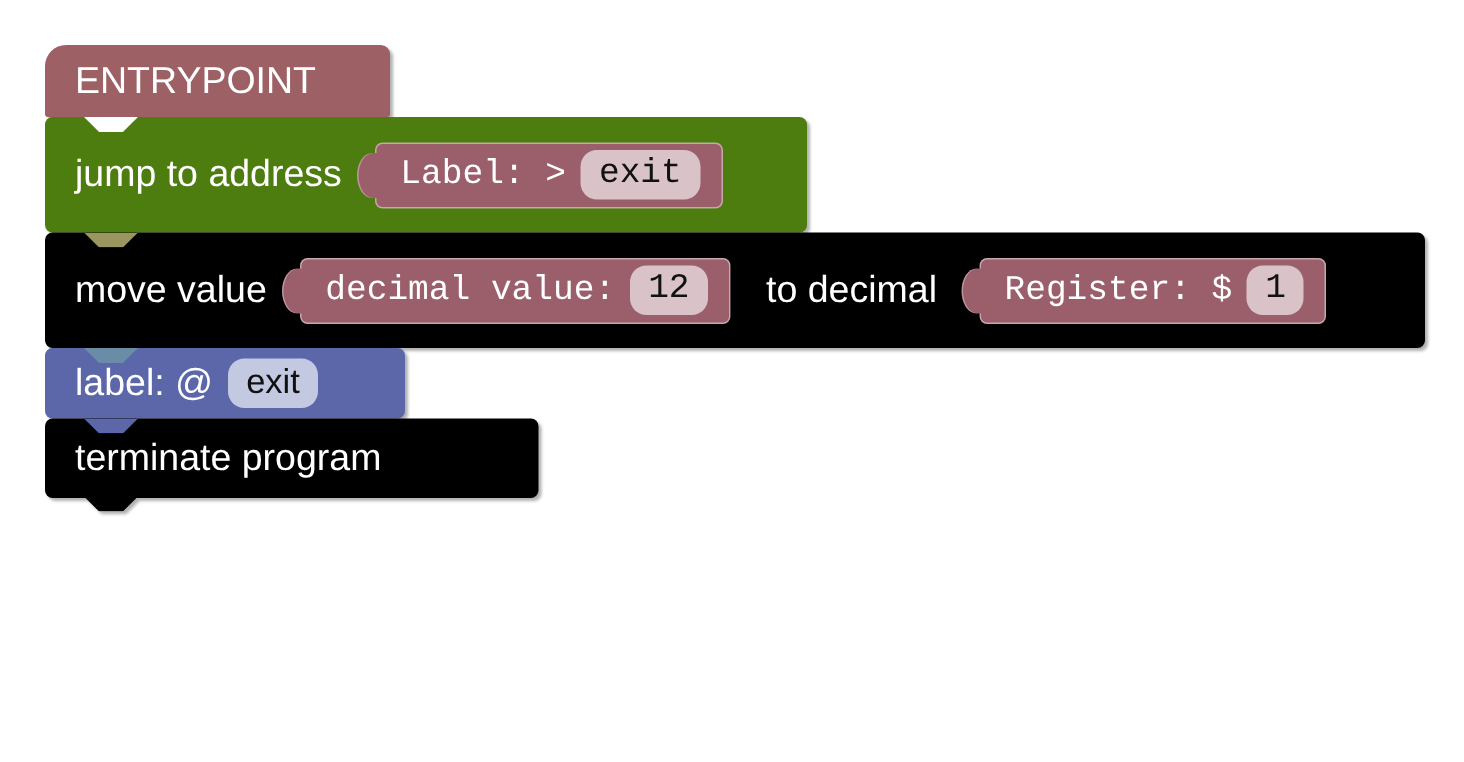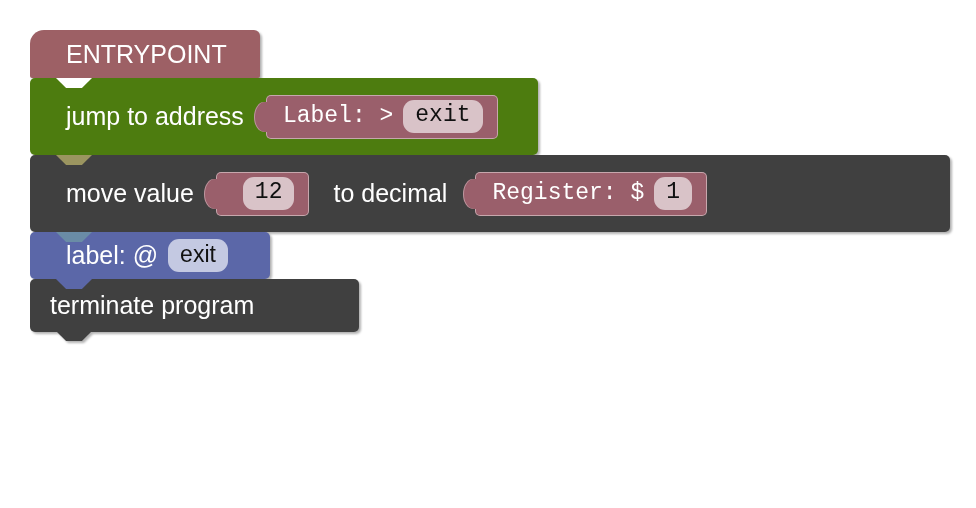--- a/index.html
+++ b/index.html
@@ -40,21 +40,21 @@
     color: #ffffff;
     font-size: 25px;
     line-height: 1;
     white-space: nowrap;
     filter: drop-shadow(2px 2px 1px rgba(0,0,0,0.30));
   }
 
   .block .lbl {
     position: relative;
     z-index: 2;
-    padding-left: 36px;
+    padding-left: 20px;
   }
   .block .lbl-plain {
     position: relative;
     z-index: 2;
     padding: 0 16px 0 14px;
   }
 
   
   .hat {
     width: 230px;
@@ -93,21 +93,21 @@
     position: absolute;
     left: 26px;
     top: 0;
     width: 36px;
     height: 10px;
     z-index: 3;
     clip-path: polygon(0 0, 100% 0, 72% 100%, 28% 100%);
   }
 
   .olive  { background: #4d7c0f; }
-  .blue   { background: #404040; }
+  .blue   { background: #000000; }
   .purple { background: #5b67a8; }
 
   
   .reporter {
     position: relative;
     display: inline-flex;
     align-items: center;
     height: 44px;
     margin-left: 22px;
     margin-right: 8px;
@@ -182,20 +182,21 @@
       <span class="reporter">
         <span class="rtext">Label: &gt;</span>
         <span class="pill">exit</span>
       </span>
     </div>
 
     <div class="block cmd blue" style="width:920px;">
       <div class="notch" style="background:#9b9560;"></div>
       <span class="lbl">move value</span>
       <span class="reporter">
+        <span class="rtext">decimal value:</span>
         <span class="pill">12</span>
       </span>
       <span class="flex-txt" style="padding:0 6px 0 16px;">to decimal</span>
       <span class="reporter">
         <span class="rtext">Register: $</span>
         <span class="pill">1</span>
       </span>
     </div>
 
     <div class="block cmd small purple" style="width:240px;">

